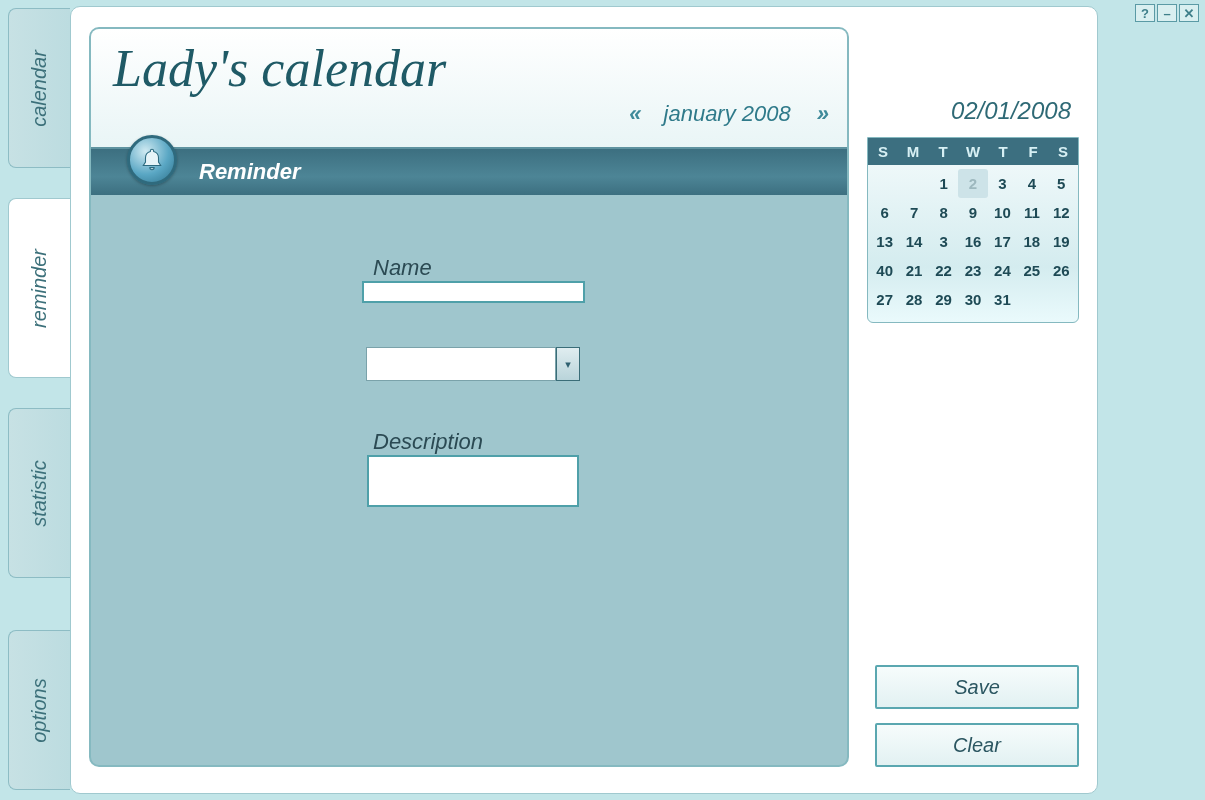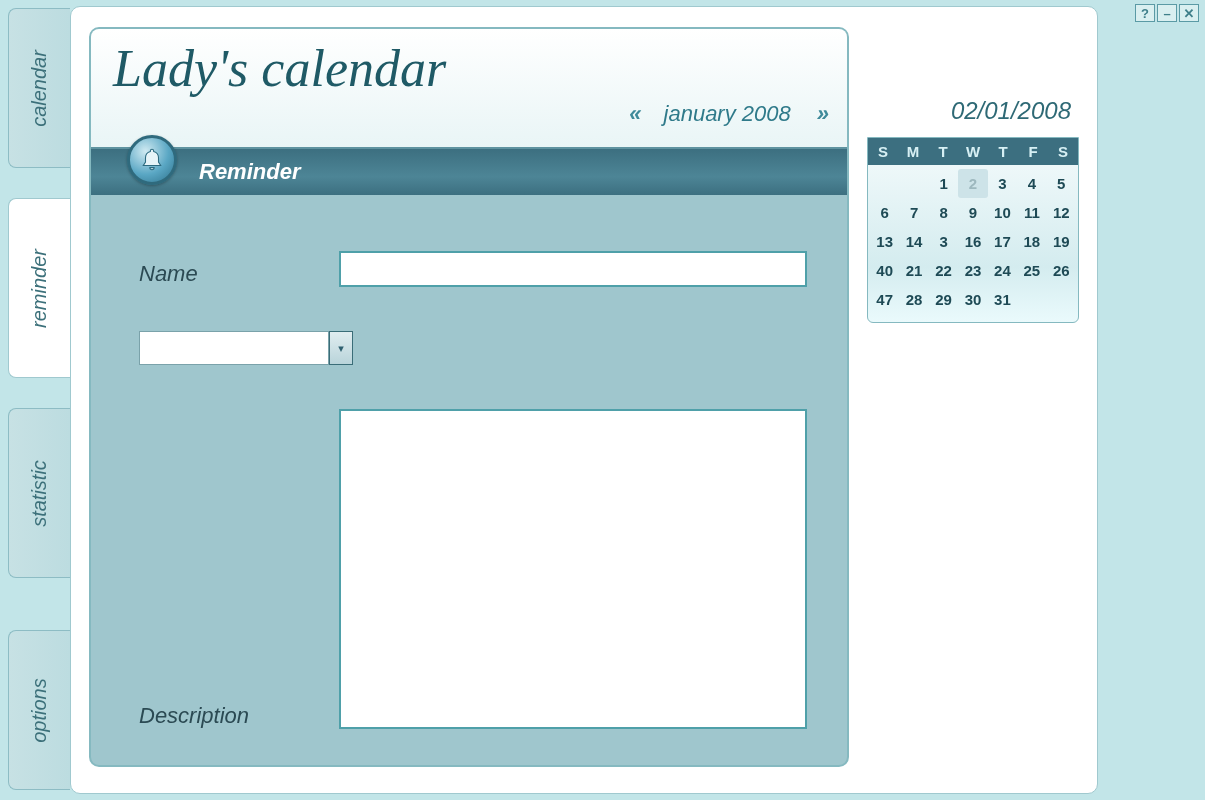--- a/index.html
+++ b/index.html
@@ -156,22 +156,23 @@
     margin-left: 72px;
     font-size: 22px;
     font-weight: bold;
     font-style: italic;
   }
   .form {
     padding: 56px 40px 30px 48px;
   }
   .form-row {
     display: flex;
-    align-items: flex-end;
+    align-items: center;
     margin-bottom: 44px;
+    flex-direction: column;
   }
   .form-label {
     width: 200px;
     color: #2b4a53;
     font-size: 22px;
     font-style: italic;
     padding-top: 4px;
   }
   .text-input {
     flex: 1;
@@ -375,24 +376,28 @@
             <div class="cal-cell">17</div>
             <div class="cal-cell">18</div>
             <div class="cal-cell">19</div>
             <div class="cal-cell">40</div>
             <div class="cal-cell">21</div>
             <div class="cal-cell">22</div>
             <div class="cal-cell">23</div>
             <div class="cal-cell">24</div>
             <div class="cal-cell">25</div>
             <div class="cal-cell">26</div>
-            <div class="cal-cell">47</div>
+            <div class="cal-cell">27</div>
             <div class="cal-cell">28</div>
             <div class="cal-cell">29</div>
             <div class="cal-cell">30</div>
             <div class="cal-cell">31</div>
             <div class="cal-cell"></div>
             <div class="cal-cell"></div>
           </div>
       </div>
+      <div class="actions">
+        <button class="action-btn">Save</button>
+        <button class="action-btn">Clear</button>
+      </div>
     </div>
   </div>
 </div>
 
 </body></html>

